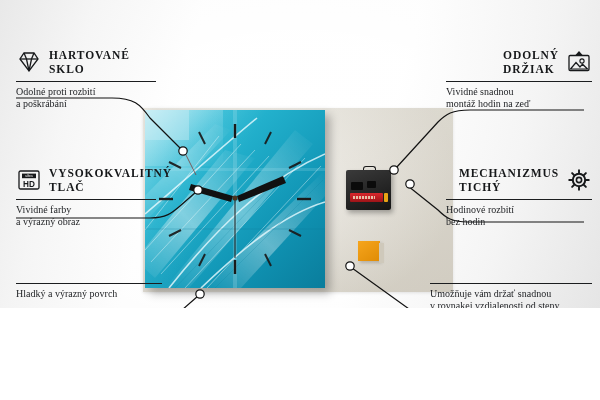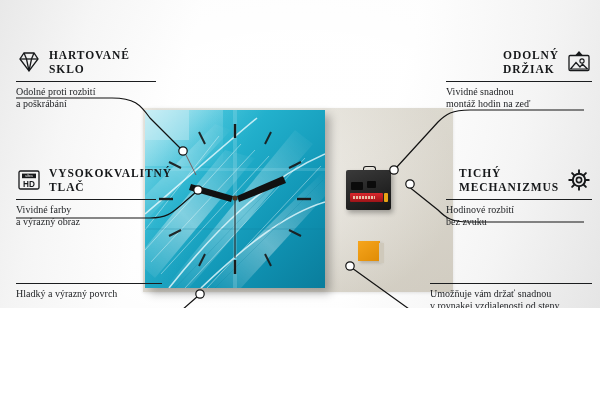--- a/index.html
+++ b/index.html
@@ -314,43 +314,43 @@
       </span>
     </div>
     <div class="feat-rule"></div>
     <div class="feat-desc">Vividné snadnou</div>
     <div class="feat-desc">montáž hodin na zeď</div>
   </div>
 
   <div class="feature right" id="f-mech">
     <div class="feat-head">
       <div>
+        <div class="feat-title">MECHANIZMUS</div>
         <div class="feat-title">TICHÝ</div>
-        <div class="feat-title">MECHANIZMUS</div>
       </div>
       <span class="icon">
         <svg viewBox="0 0 26 26">
           <g fill="none" stroke="#17191b" stroke-width="1.9" stroke-linecap="round">
             <path d="M13 3.2 v2.6"></path>
               <path d="M13 20.2 v2.6"></path>
             <path d="M3.2 13 h2.6"></path>
               <path d="M20.2 13 h2.6"></path>
             <path d="M6.1 6.1 l1.9 1.9"></path>
               <path d="M18 18 l1.9 1.9"></path>
             <path d="M19.9 6.1 L18 8"></path>
               <path d="M8 18 l-1.9 1.9"></path>
           </g>
           <circle cx="13" cy="13" r="6.2" fill="none" stroke="#17191b" stroke-width="2"></circle>
           <circle cx="13" cy="13" r="2.6" fill="none" stroke="#17191b" stroke-width="1.6"></circle>
         </svg>
       </span>
     </div>
     <div class="feat-rule"></div>
     <div class="feat-desc">Hodinové rozbití</div>
-    <div class="feat-desc">bez zvuku</div>
+    <div class="feat-desc">bez hodin</div>
   </div>
 
   <div class="feature right" id="f-foam">
     <div class="feat-rule"></div>
     <div class="feat-desc">Umožňuje vám držať snadnou</div>
     <div class="feat-desc">v rovnakej vzdialenosti od steny</div>
   </div>
 </div>
 
 </body></html>

